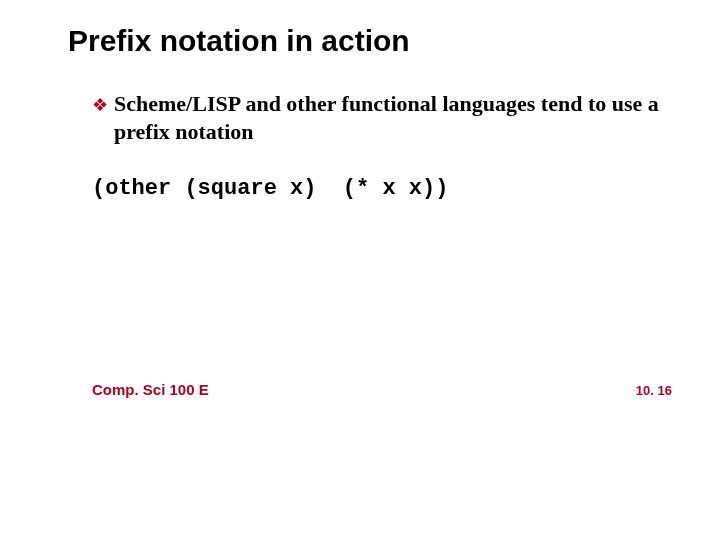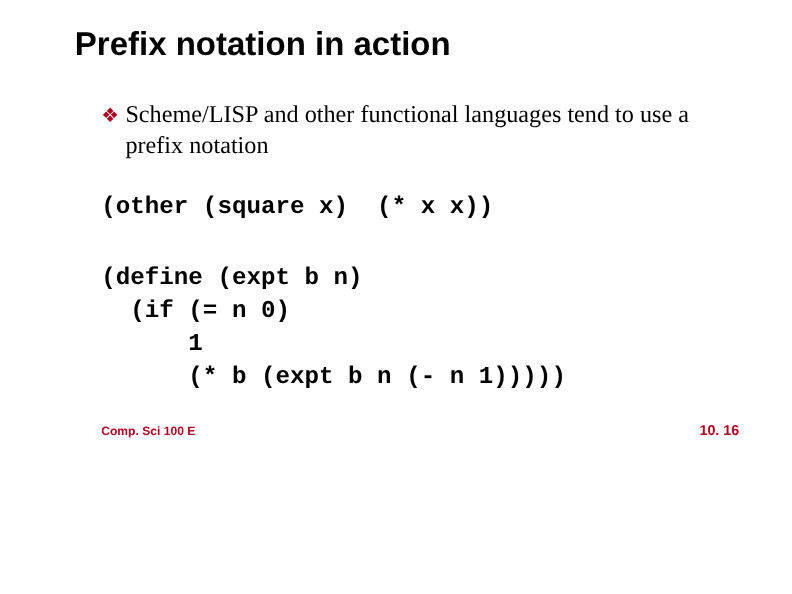--- a/index.html
+++ b/index.html
@@ -43,21 +43,21 @@
     width: 22px;
     font-size: 18px;
     line-height: 26px;
     color: #b00020;
     padding-top: 2px;
   }
   .bullet-text {
     flex: 1 1 auto;
     font-size: 22px;
     line-height: 28px;
-    font-weight: normal;
+    font-weight: bold;
     color: #000;
   }
   .code {
     font-family: "Courier New", Courier, monospace;
     font-size: 22px;
     line-height: 30px;
     font-weight: bold;
     white-space: pre;
     color: #000;
     margin-left: 0;
@@ -67,21 +67,21 @@
     margin-bottom: 34px;
   }
   .code-block-2 {
   }
   .footer-left {
     position: absolute;
     left: 92px;
     bottom: 34px;
     font-family: Arial, Helvetica, sans-serif;
     font-weight: bold;
-    font-size: 11px;
+    font-size: 15px;
     color: #b00020;
   }
   .footer-right {
     position: absolute;
     right: 48px;
     bottom: 34px;
     font-family: Arial, Helvetica, sans-serif;
     font-weight: bold;
     font-size: 13px;
     color: #b00020;
@@ -96,24 +96,20 @@
 
   <div class="body">
 
     <div class="bullet-row">
       <div class="bullet-icon">❖</div>
       <div class="bullet-text">Scheme/LISP and other functional languages tend to use a prefix notation</div>
     </div>
 
     <div class="code code-block-1">(other (square x)  (* x x))</div>
 
-    <div class="code code-block-2">(define (expt b n)
-  (if (= n 0)
-      1
-      (* b (expt b n (- n 1)))))</div>
 
   </div>
 
   <div class="footer-left">Comp. Sci 100 E</div>
 
   <div class="footer-right">10. 16</div>
 
 </div>
 
 </body></html>

